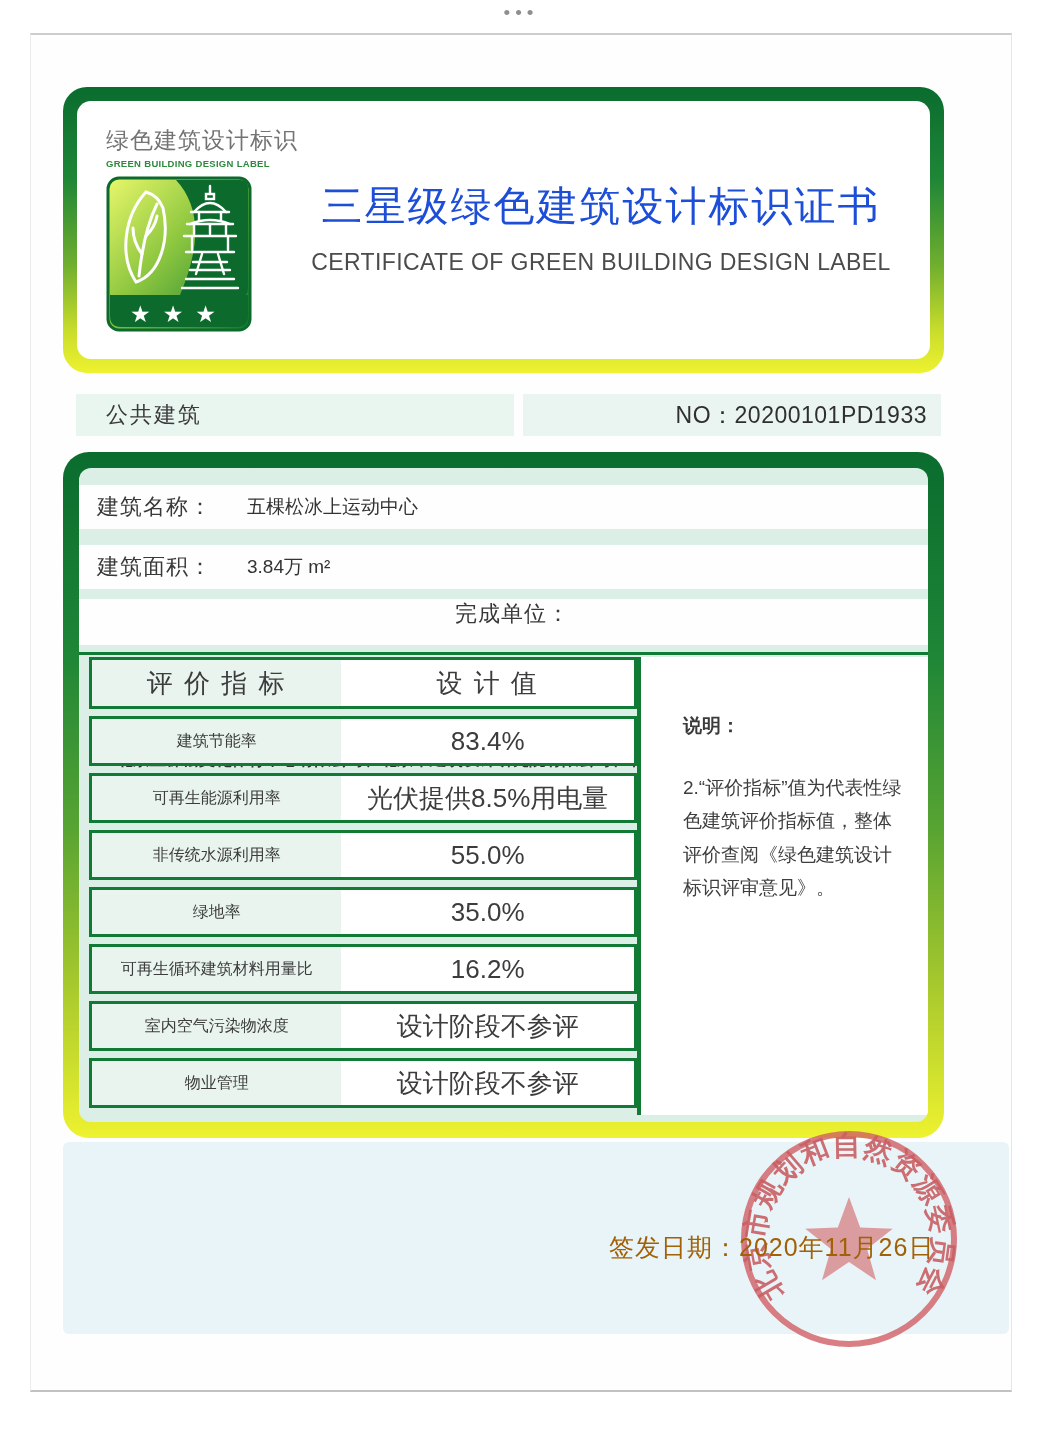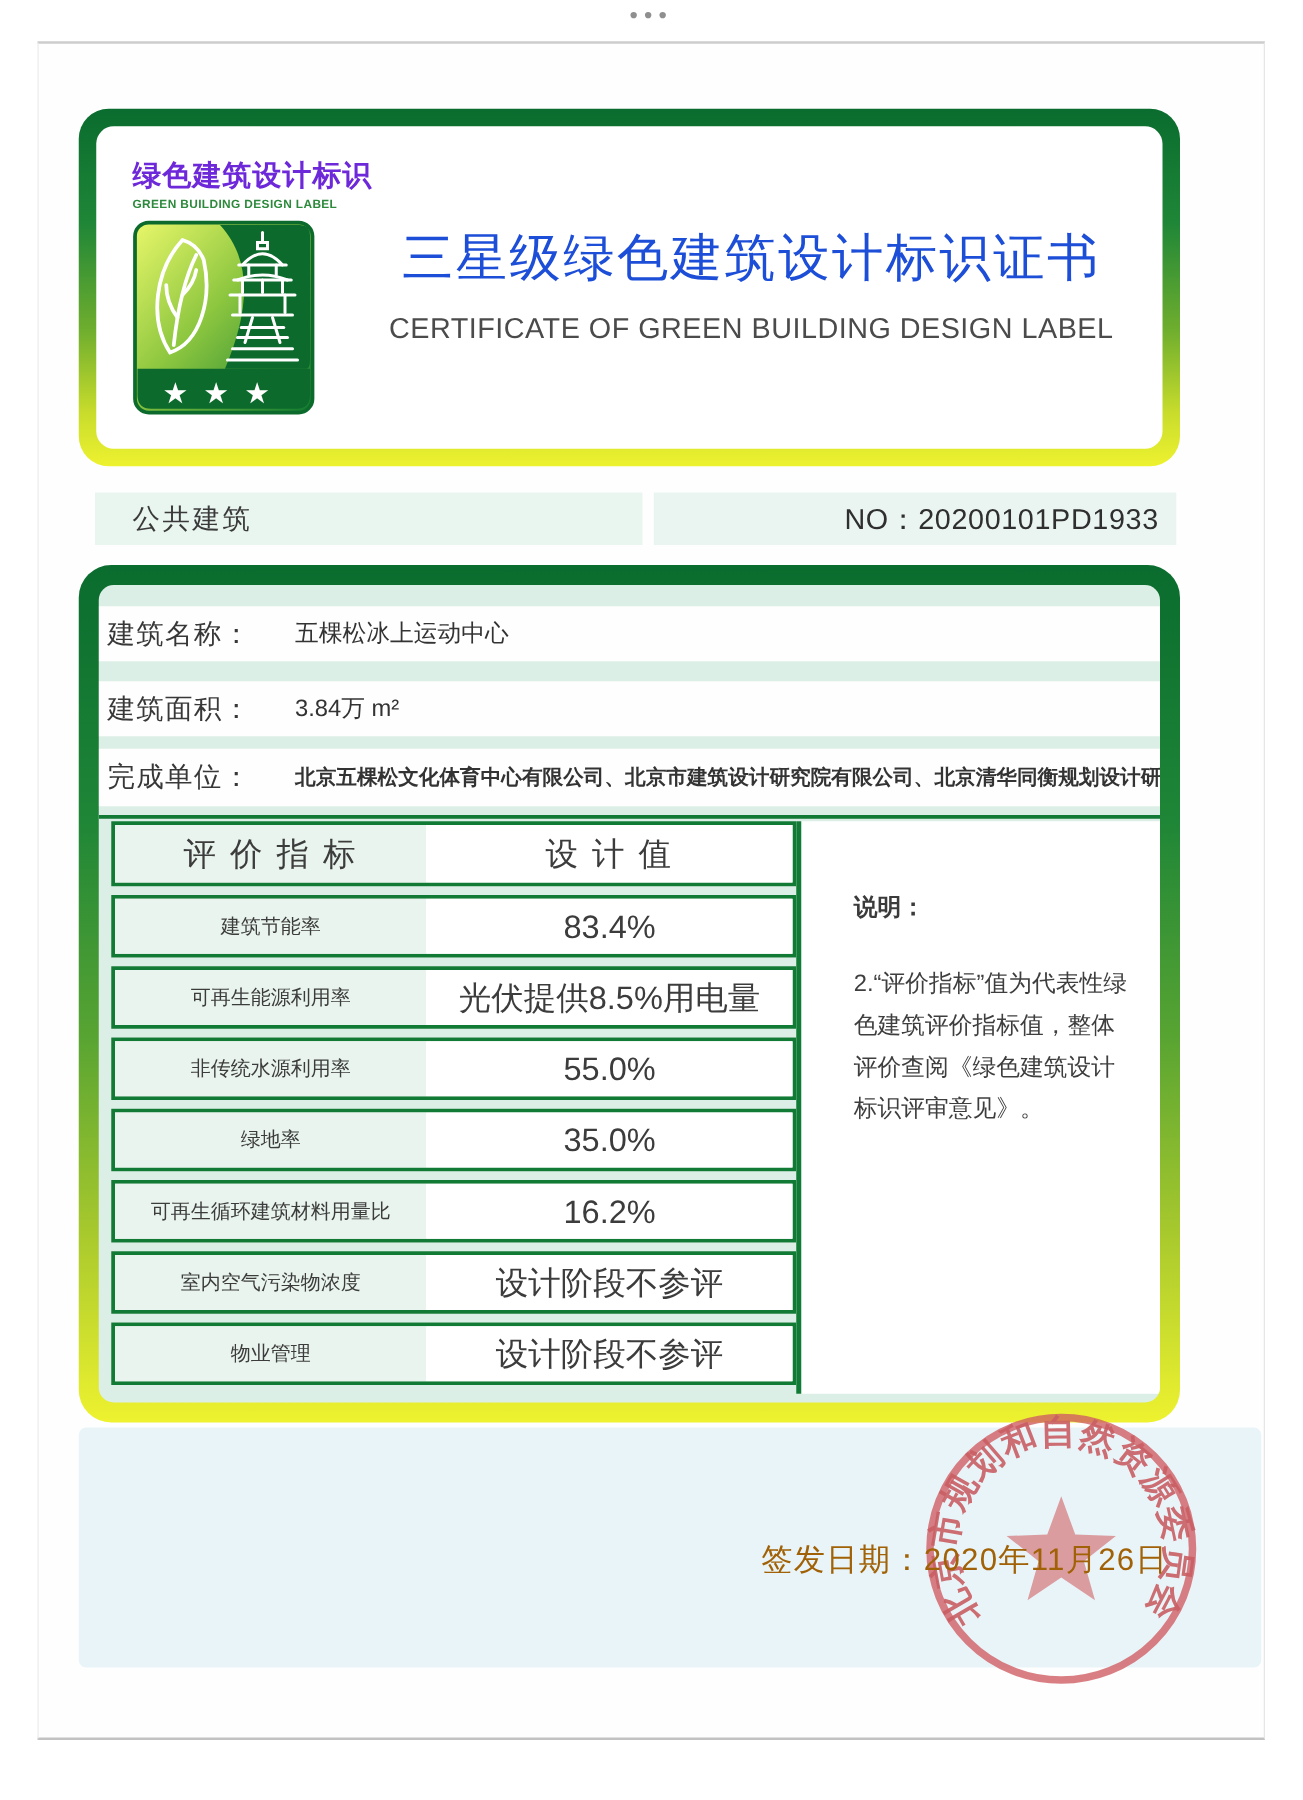--- a/index.html
+++ b/index.html
@@ -15,45 +15,45 @@
     border-top:2px solid #cdcdcd; border-bottom:2px solid #c2c2c2;
     border-left:1px solid #ececec; border-right:1px solid #e6e6e6; }
 
   
   .header-box { position:absolute; left:32px; top:52px; width:881px; height:286px;
     border-radius:24px; box-sizing:border-box; padding:14px;
     background:linear-gradient(180deg,#0a6c2e 0%,#1f8637 32%,#6fae2e 62%,#c8dc2c 85%,var(--yellow,#eef22f) 100%); }
   .header-inner { width:100%; height:100%; background:#ffffff; border-radius:14px; position:relative; }
 
   .logo { position:absolute; left:29px; top:24px; width:160px; }
-  .logo-cn { font-size:23px; font-weight:700; color:#6d28d9; letter-spacing:1px; white-space:nowrap; }
+  .logo-cn { font-size:23px; font-weight:400; color:#737373; letter-spacing:1px; white-space:nowrap; }
   .logo-en { font-size:9.5px; font-weight:700; color:#2d8a3c; letter-spacing:0.3px; margin-top:2px; white-space:nowrap; }
   .logo-mark { display:block; width:146px; height:156px; margin-top:7px; }
 
   .title-block { position:absolute; left:199px; top:78px; width:650px; text-align:center; }
   .title-cn { font-size:41px; color:#1d4ed8; font-weight:500; letter-spacing:2px; white-space:nowrap; }
   .title-en { font-size:23px; color:#4b4b4b; margin-top:15px; letter-spacing:0.4px; white-space:nowrap; }
 
   
   .strip { position:absolute; top:359px; height:42px; display:flex; align-items:center; box-sizing:border-box; }
   .strip-left { left:45px; width:438px; background:#e9f5ef; padding-left:30px;
     font-size:22px; color:#3a3a3a; font-weight:500; letter-spacing:2px; }
   .strip-right { left:492px; width:418px; background:#eaf5f1; justify-content:flex-end; padding-right:14px;
     font-size:23px; color:#2f2f2f; font-weight:500; letter-spacing:0.5px; }
 
   
   .main-box { position:absolute; left:32px; top:417px; width:881px; height:686px;
     border-radius:26px; box-sizing:border-box; padding:16px;
     background:linear-gradient(180deg,#0a6c2e 0%,#1f8637 30%,#58a432 55%,#a8c92d 78%,var(--yellow,#eef22f) 100%); }
   .main-inner { width:100%; height:100%; background:var(--mint,#dcefe6); border-radius:12px; position:relative; overflow:hidden; }
 
-  .info-stripe { position:absolute; left:0; width:849px; background:#fdfefd; display:flex; align-items:center; padding-left:7px; box-sizing:border-box; }
+  .info-stripe { position:absolute; left:0; width:849px; background:#fdfefd; display:flex; align-items:center; padding-left:18px; box-sizing:border-box; }
   .stripe-1 { top:17px;  height:44px; }
   .stripe-2 { top:77px;  height:44px; }
-  .stripe-3 { top:131px; height:46px; }
+  .stripe-3 { top:131px; height:46px;flex-direction:column; }
   .info-label { font-size:22px; color:#383838; font-weight:500; letter-spacing:1px; flex:0 0 150px; }
   .info-value { font-size:19px; color:#333333; font-weight:500; }
   .stripe-3 .info-value { font-size:16.5px; font-weight:600; letter-spacing:0; white-space:nowrap; }
 
   .hdivider { position:absolute; left:0; top:184px; width:849px; height:3px; background:var(--green,#117a35); }
 
   .metrics-table { position:absolute; left:10px; top:189px; width:548px; }
   .metric-row { box-sizing:border-box; height:50px; margin-bottom:7px; border:3px solid var(--green,#117a35);
     display:flex; background:#ffffff; }
   .metric-row.head { height:52px; }

